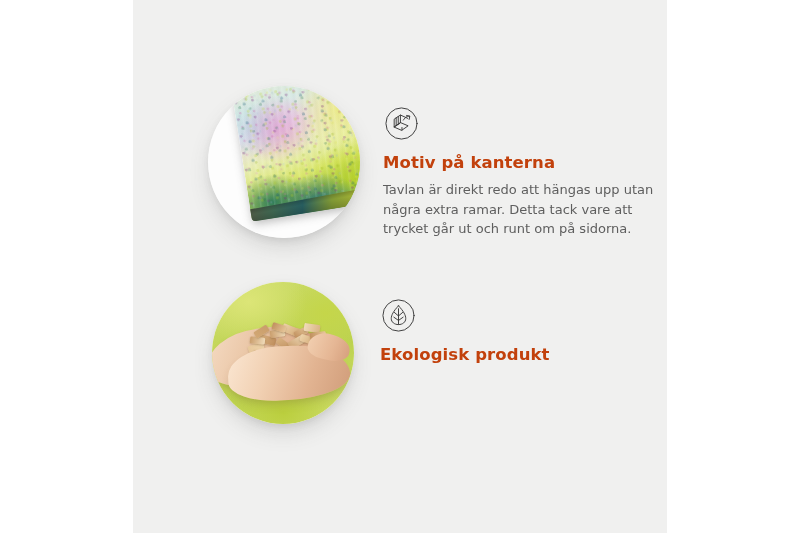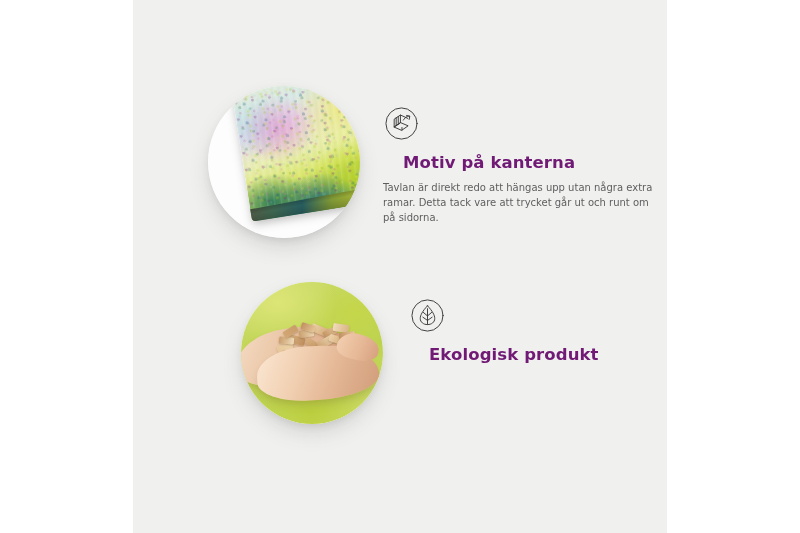--- a/index.html
+++ b/index.html
@@ -35,21 +35,21 @@
   }
 
   
   .feature {
     position: absolute;
     display: flex;
     align-items: flex-start;
   }
 
   .feature-one  { left: 0px;  top: 78px; }
-  .feature-two  { left: 0px;  top: 275px; padding-left: 29px; }
+  .feature-two  { left: 0px;  top: 275px; }
 
   
   .photo-wrap {
     position: relative;
     flex: 0 0 auto;
   }
 
   .photo-circle {
     position: relative;
     border-radius: 50%;
@@ -252,29 +252,28 @@
     width: 37px;
     height: 37px;
     margin-bottom: 11px;
   }
 
   .feat-icon svg { display: block; }
 
   .feat-title {
     font-size: 16.5px;
     font-weight: 600;
-    color: #701a75;
+    color: #c2410c;
     letter-spacing: 0.1px;
     line-height: 1.2;
     margin-bottom: 7px;
-    margin-left: 20px;
   }
 
   .feat-body {
-    font-size: 10px;
+    font-size: 13px;
     font-weight: 400;
     color: #5e5e5e;
     line-height: 1.52;
   }
 </style>
 </head>
 <body>
 
 <div class="canvas-root">
 

